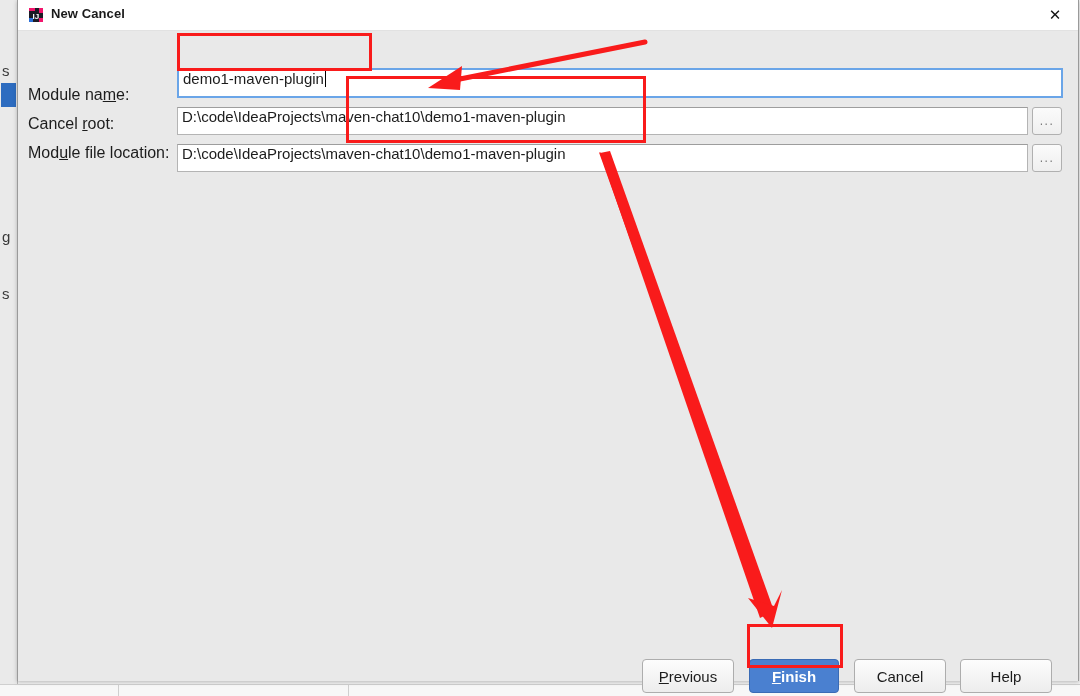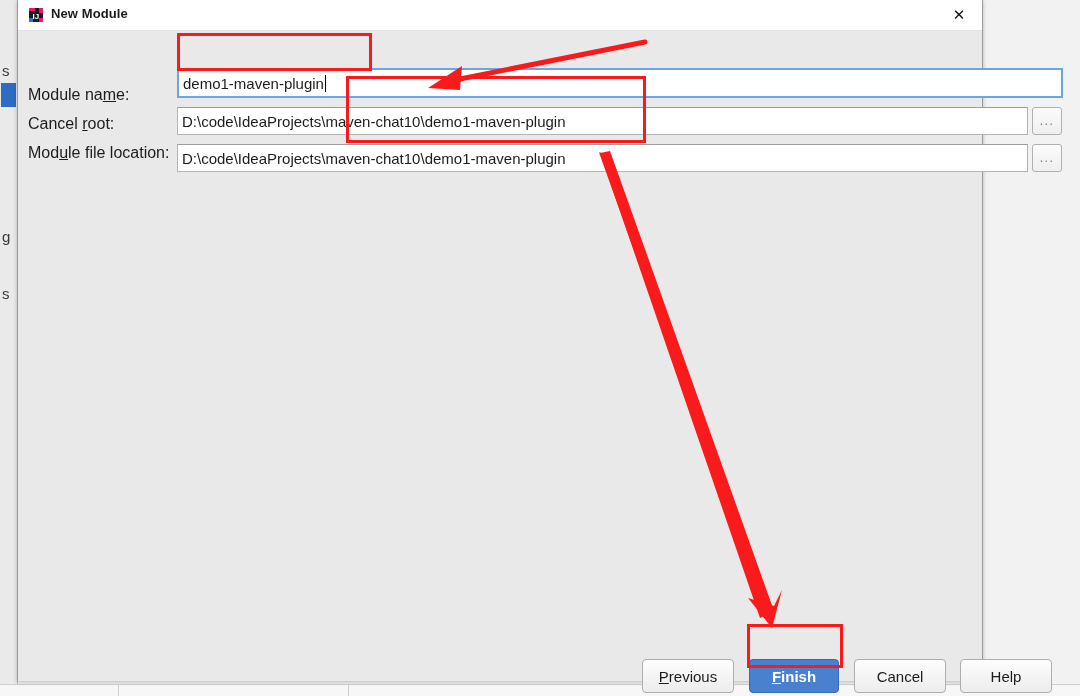--- a/index.html
+++ b/index.html
@@ -63,21 +63,21 @@
     width: 1px;
     height: 12px;
     background: #cfcfcf;
   }
 
   
   .dialog {
     position: absolute;
     left: 17px;
     top: 0;
-    width: 966px;
+    width: 1062px;
     height: 681px;
     background: #e9e9e9;
     border: 1px solid #9a9a9a;
     border-top: none;
     box-sizing: border-box;
     box-shadow: 0 1px 4px rgba(0,0,0,0.25);
   }
 
   .titlebar {
     position: relative;
@@ -132,21 +132,21 @@
   .form-label u { text-decoration: underline; }
 
   .text-input {
     position: absolute;
     box-sizing: border-box;
     background: #ffffff;
     font-size: 15px;
     color: #1c1c1c;
     padding: 0 4px;
     display: flex;
-    align-items: center;
+    align-items: flex-start;
     font-family: "Liberation Sans", sans-serif;
     white-space: nowrap;
     overflow: hidden;
   }
   .input-plain {
     border: 1px solid #b4b4b4;
     border-top-color: #9d9d9d;
   }
   .input-focused {
     border: 2px solid #6aa5e8;
@@ -240,21 +240,21 @@
       <span class="title-icon">
         <svg width="16" height="16" viewBox="0 0 16 16">
           <rect x="1" y="1" width="14" height="14" rx="1" fill="#1b1b26"></rect>
           <path d="M1 1 h6 v3 h-6 z" fill="#f2156c"></path>
           <path d="M11 1 h4 v5 h-4 z" fill="#f2156c"></path>
           <path d="M1 11 h4 v4 h-4 z" fill="#2b6fd8"></path>
           <path d="M11 11 h4 v4 h-4 z" fill="#f2156c"></path>
           <text x="4.5" y="12" font-size="8" fill="#ffffff" font-family="Liberation Sans, sans-serif" font-weight="bold">IJ</text>
         </svg>
       </span>
-      <span class="title-text">New Module</span>
+      <span class="title-text">New Cancel</span>
       <div class="close-btn">✕</div>
     </div>
 
     <div class="dialog-body">
 
       <label class="form-label" style="left:10px; top:55px;">
         <span>Module na</span><u>m</u><span>e:</span>
       </label>
       <div class="text-input input-focused" style="left:159px; top:37px; width:886px; height:30px;">
         <span>demo1-maven-plugin</span>

